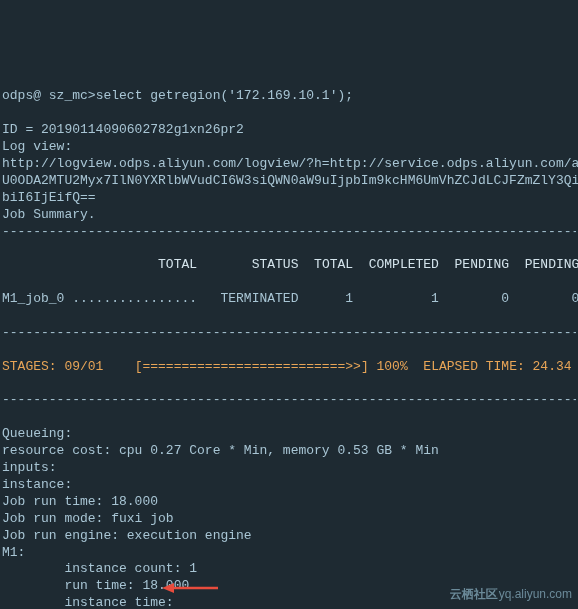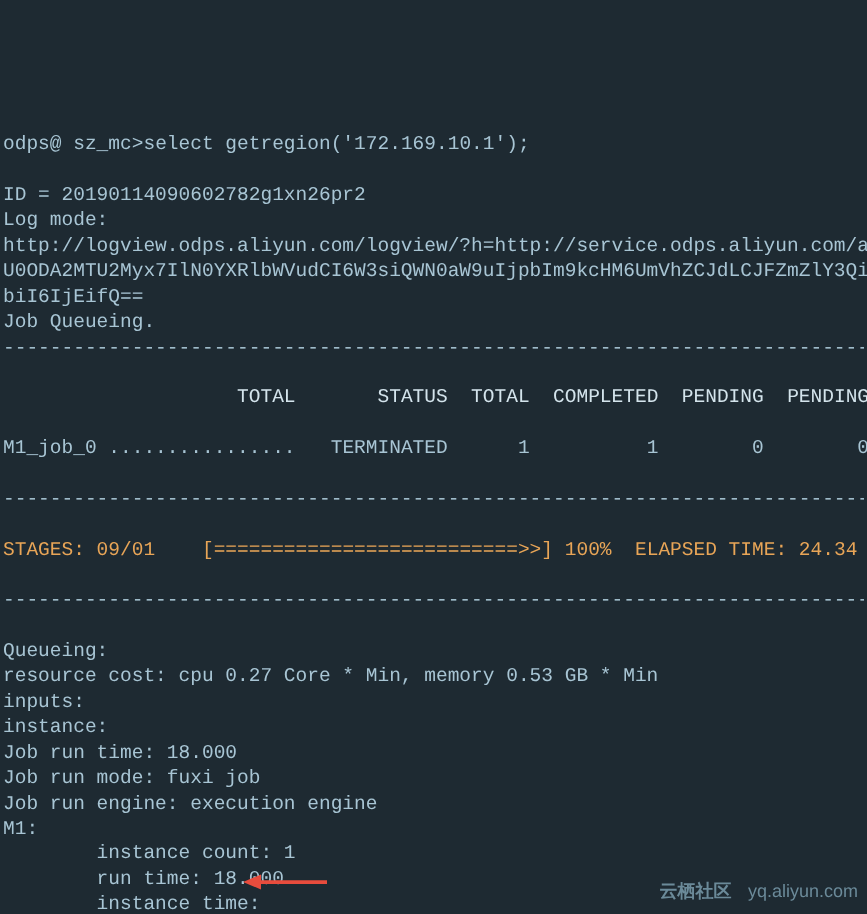--- a/index.html
+++ b/index.html
@@ -49,37 +49,37 @@
     .watermark {
       position: absolute;
       right: 6px;
       bottom: 6px;
       color: #6b8a99;
       font-size: 12px;
       font-family: Arial, sans-serif;
     }
     .watermark .cn {
       font-weight: bold;
-      margin-right: 11px;
+      margin-right: 1px;
     }
   </style>
 </head>
 <body>
 
 
 
 <div class="terminal">
 <span>odps@ sz_mc&gt;</span><span>select getregion('172.169.10.1');</span>
 
 <span>ID = 20190114090602782g1xn26pr2</span>
-<span>Log mode:</span>
+<span>Log view:</span>
 <span>http://logview.odps.aliyun.com/logview/?h=http://service.odps.aliyun.com/api&amp;p=sz_m</span>
 <span>U0ODA2MTU2Myx7IlN0YXRlbWVudCI6W3siQWN0aW9uIjpbIm9kcHM6UmVhZCJdLCJFZmZlY3QiOiJBbGxvd</span>
 <span>biI6IjEifQ==</span>
-<span>Job Queueing.</span>
+<span>Job Summary.</span>
 <div class="divider">--------------------------------------------------------------------------------------------</div>
 <div class="header-row">                    <span>TOTAL</span>       <span>STATUS</span>  <span>TOTAL</span>  <span>COMPLETED</span>  <span>PENDING</span>  <span>PENDING</span>  </div>
 <div class="job-row"><span>M1_job_0 ................</span>   <span>TERMINATED</span>      <span>1</span>          <span>1</span>        <span>0</span>        <span>0</span></div>
 <div class="divider">--------------------------------------------------------------------------------------------</div>
 <div class="progress-line"><span>STAGES: 09/01</span>    <span>[==========================&gt;&gt;]</span> <span>100%</span>  <span>ELAPSED TIME: 24.34 s</span></div>
 <div class="divider">--------------------------------------------------------------------------------------------</div>
 <span>Queueing:</span>
 <span>resource cost: cpu 0.27 Core * Min, memory 0.53 GB * Min</span>
 <span>inputs:</span>
 <span>instance:</span>

